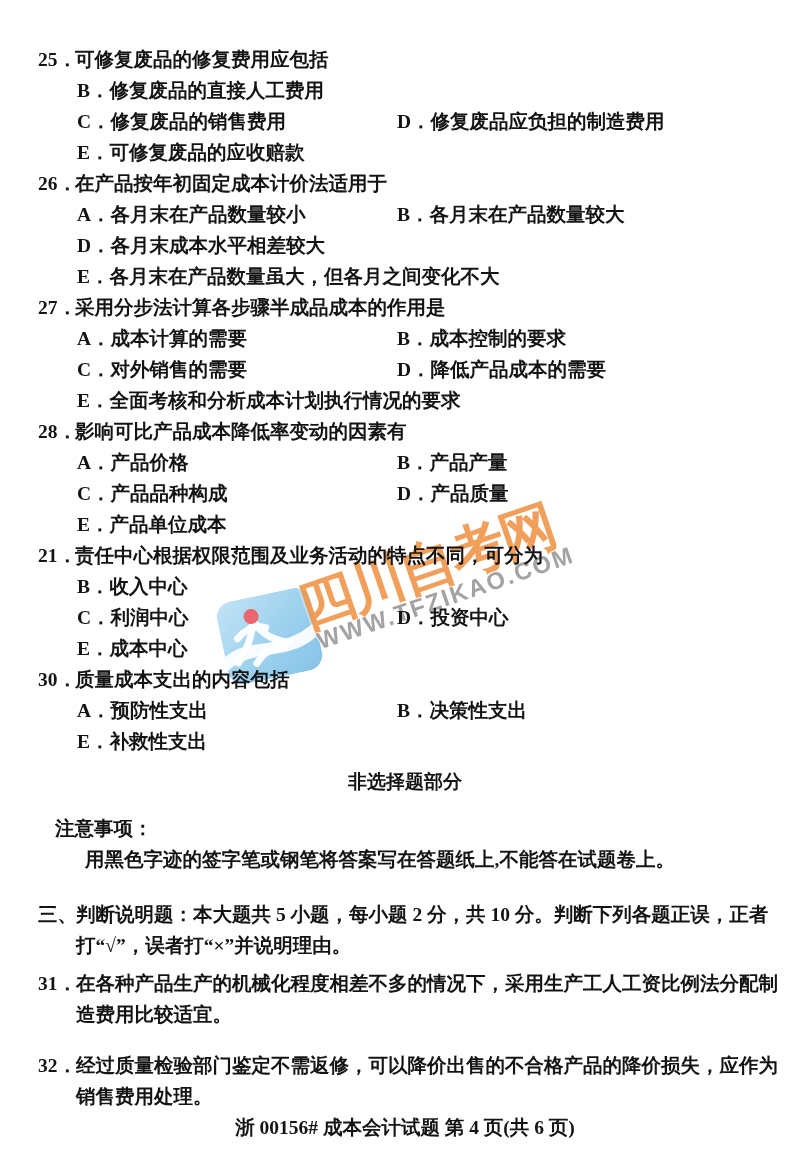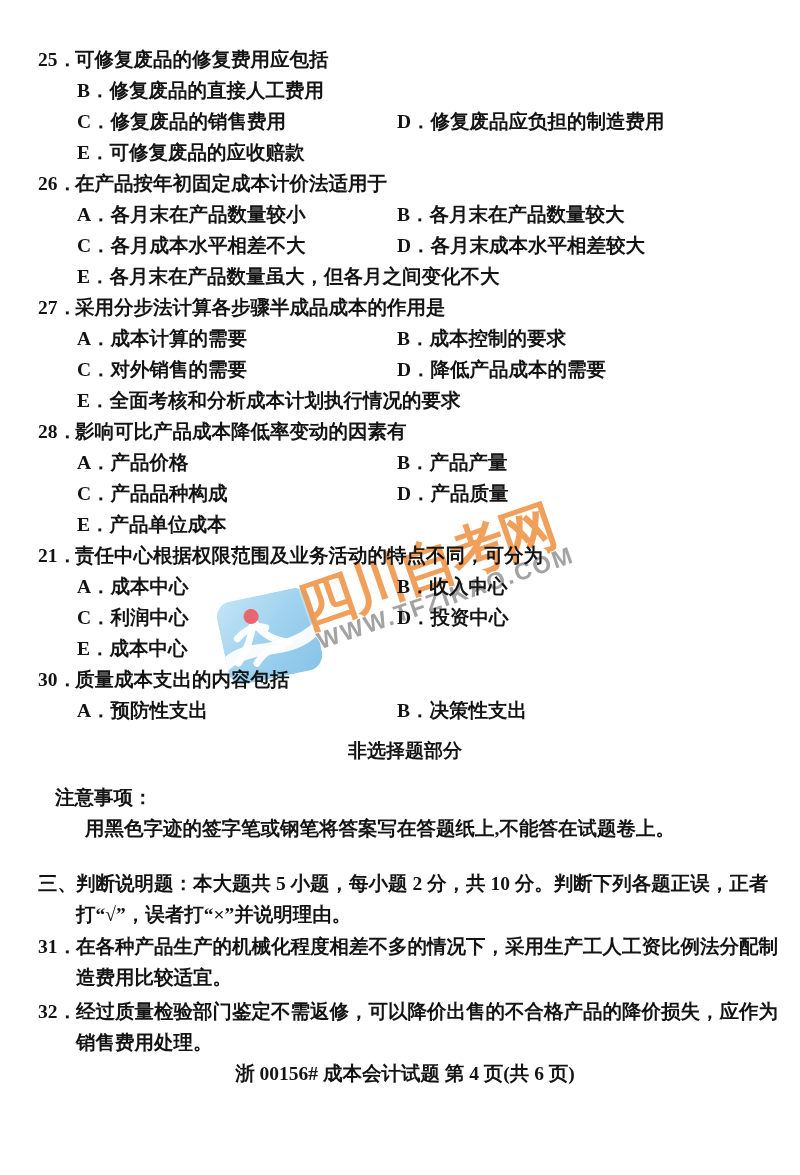--- a/index.html
+++ b/index.html
@@ -37,22 +37,22 @@
   .opt-row { display:flex; padding-left:39px; }
   .opt-row .opt:first-child { width:320px; flex:none; }
   .opt { white-space:nowrap; }
   .section-heading { text-align:center; font-size:19px; font-weight:700; margin:9px 0 16px; line-height:31px; }
   .notice-title { margin-left:17px; }
   .notice-body { margin-left:47px; }
   .hang { position:relative; padding-left:38px; }
   .hang .q-num { position:absolute; left:0; top:0; width:38px; }
   .hang .line { white-space:nowrap; }
   .sec3 { margin-top:24px; }
-  .jq31 { margin-top:1px; }
-  .jq32 { margin-top:3px;font-family:Liberation Serif, serif; }
+  .jq31 { margin-top:7px; }
+  .jq32 { margin-top:20px;font-family:Liberation Serif, serif; }
   .footer { text-align:center; margin-top:0; }
 </style>
 </head>
 <body>
 
 <div class="page">
 
   <div class="wm">
     <div class="wm-logo">
       <svg width="96" height="84" viewBox="0 0 96 84">
@@ -100,21 +100,20 @@
         <div class="mcq">
           <div class="mcq-stem">
             <span class="q-num">26．</span>
             <span>在产品按年初固定成本计价法适用于</span>
           </div>
           <div class="opt-row">
             <div class="opt"><span>A．</span><span>各月末在产品数量较小</span></div>
             <div class="opt"><span>B．</span><span>各月末在产品数量较大</span></div>
           </div>
           <div class="opt-row">
-            <div class="opt"><span>C．</span><span>各月成本水平相差不大</span></div>
             <div class="opt"><span>D．</span><span>各月末成本水平相差较大</span></div>
           </div>
           <div class="opt-row">
             <div class="opt"><span>E．</span><span>各月末在产品数量虽大，但各月之间变化不大</span></div>
           </div>
         </div>
         <div class="mcq">
           <div class="mcq-stem">
             <span class="q-num">27．</span>
             <span>采用分步法计算各步骤半成品成本的作用是</span>
@@ -147,39 +146,41 @@
           <div class="opt-row">
             <div class="opt"><span>E．</span><span>产品单位成本</span></div>
           </div>
         </div>
         <div class="mcq">
           <div class="mcq-stem">
             <span class="q-num">21．</span>
             <span>责任中心根据权限范围及业务活动的特点不同，可分为</span>
           </div>
           <div class="opt-row">
-            <div class="opt"><span>A．</span><span>成本中心</span></div>
             <div class="opt"><span>B．</span><span>收入中心</span></div>
           </div>
           <div class="opt-row">
             <div class="opt"><span>C．</span><span>利润中心</span></div>
             <div class="opt"><span>D．</span><span>投资中心</span></div>
           </div>
           <div class="opt-row">
             <div class="opt"><span>E．</span><span>成本中心</span></div>
           </div>
         </div>
         <div class="mcq">
           <div class="mcq-stem">
             <span class="q-num">30．</span>
             <span>质量成本支出的内容包括</span>
           </div>
           <div class="opt-row">
             <div class="opt"><span>A．</span><span>预防性支出</span></div>
             <div class="opt"><span>B．</span><span>决策性支出</span></div>
+          </div>
+          <div class="opt-row">
+            <div class="opt"><span>E．</span><span>补救性支出</span></div>
           </div>
         </div>
       </div>
 
     <div class="section-heading">非选择题部分</div>
 
     <div class="notice-title">注意事项：</div>
     <div class="notice-body">用黑色字迹的签字笔或钢笔将答案写在答题纸上,不能答在试题卷上。</div>
 
     <div class="hang sec3">

